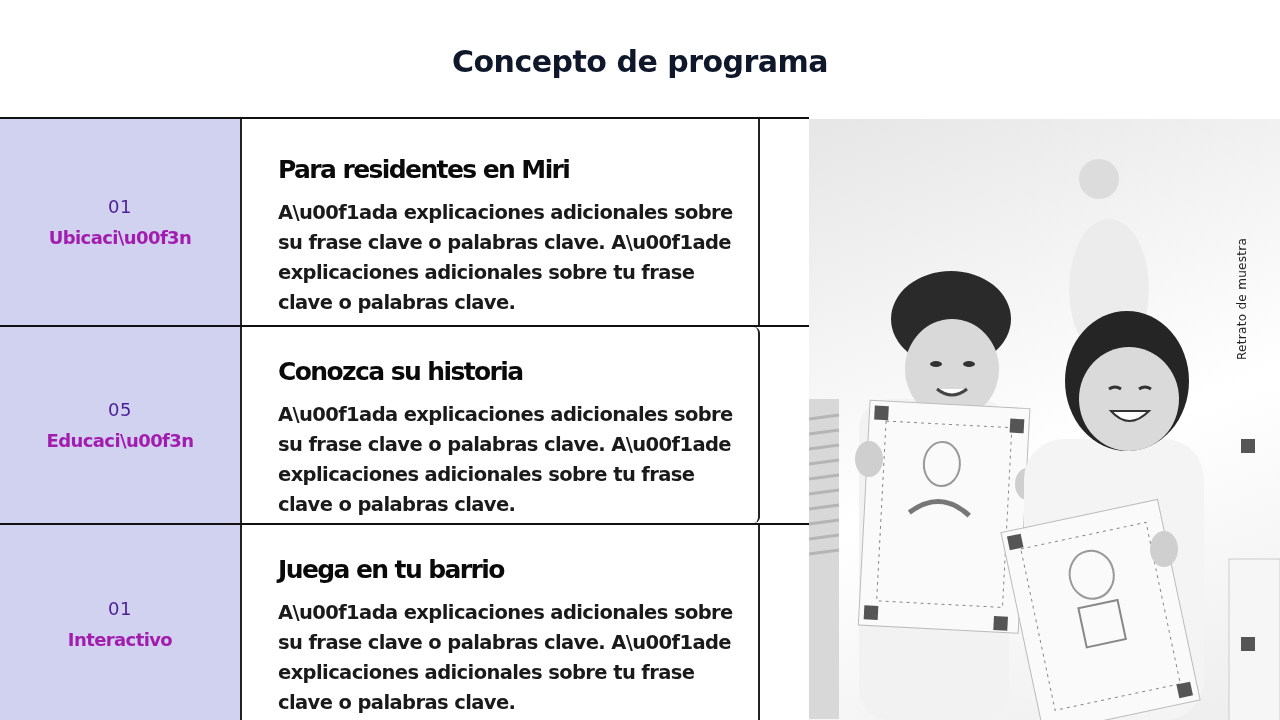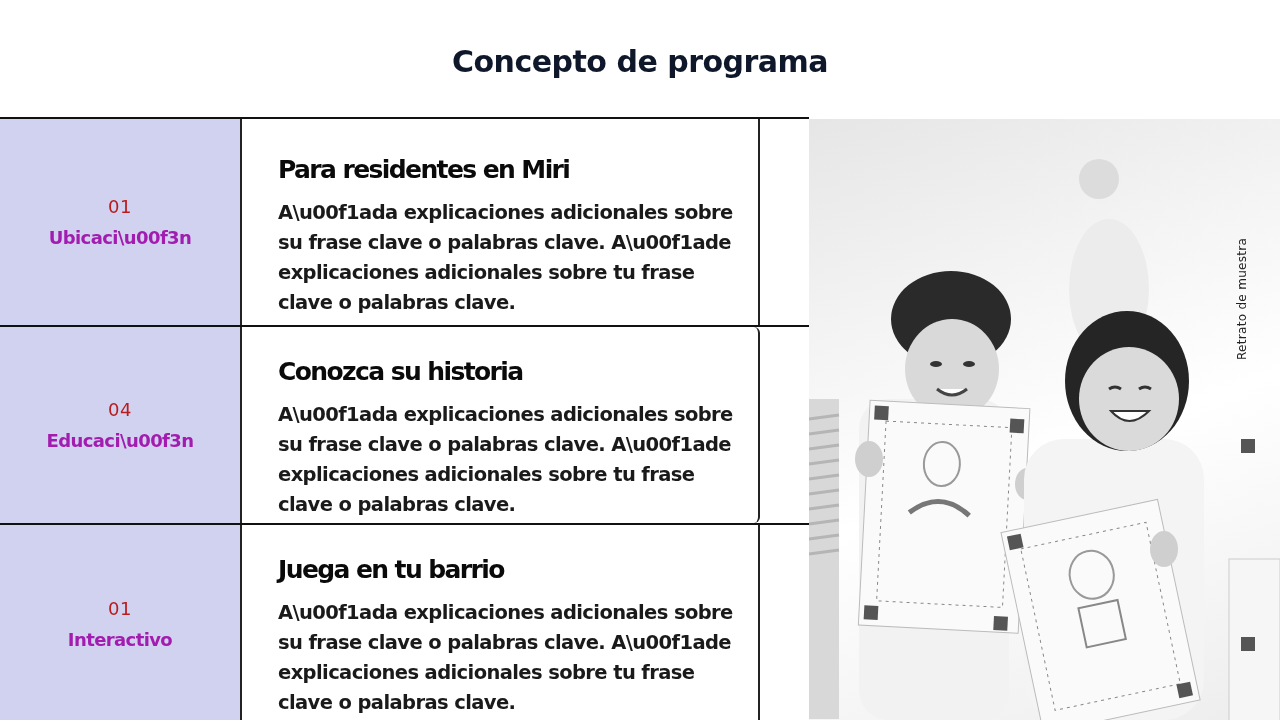--- a/index.html
+++ b/index.html
@@ -20,21 +20,21 @@
   .row.r1 { top: 0; height: 206px; }
   .row.r2 { top: 206px; height: 198px; border-top: 2px solid #111; }
   .row.r3 { top: 404px; height: 199px; border-top: 2px solid #111; }
 
   .left-cell {
     position: absolute; left: 0; top: 0; width: 242px; height: 100%;
     background: #d0d2f0; border-right: 2px solid #222;
     display: flex; flex-direction: column; align-items: center; justify-content: center;
   }
   .num {
-    font-family: "DejaVu Sans", sans-serif; font-size: 18px; color: #b91c1c;
+    font-family: "DejaVu Sans", sans-serif; font-size: 18px; color: #4c1d95;
     margin-bottom: 10px; letter-spacing: 0.5px;
   }
   .cat {
     font-family: "DejaVu Sans", sans-serif; font-weight: bold; font-size: 18px;
     letter-spacing: -0.6px; color: #a21caf; white-space: nowrap;
   }
 
   .right-cell {
     position: absolute; left: 242px; top: 0; width: 518px; height: 100%;
     border-right: 2px solid #222;
@@ -77,21 +77,21 @@
       <div class="cat">Ubicaci\u00f3n</div>
     </div>
     <div class="right-cell">
       <div class="heading">Para residentes en Miri</div>
       <div class="desc">A\u00f1ada explicaciones adicionales sobre su frase clave o palabras clave. A\u00f1ade explicaciones adicionales sobre tu frase clave o palabras clave.</div>
     </div>
   </div>
 
   <div class="row r2">
     <div class="left-cell">
-      <div class="num">04</div>
+      <div class="num">05</div>
       <div class="cat">Educaci\u00f3n</div>
     </div>
     <div class="right-cell">
       <div class="heading">Conozca su historia</div>
       <div class="desc">A\u00f1ada explicaciones adicionales sobre su frase clave o palabras clave. A\u00f1ade explicaciones adicionales sobre tu frase clave o palabras clave.</div>
     </div>
   </div>
 
   <div class="row r3">
     <div class="left-cell">

